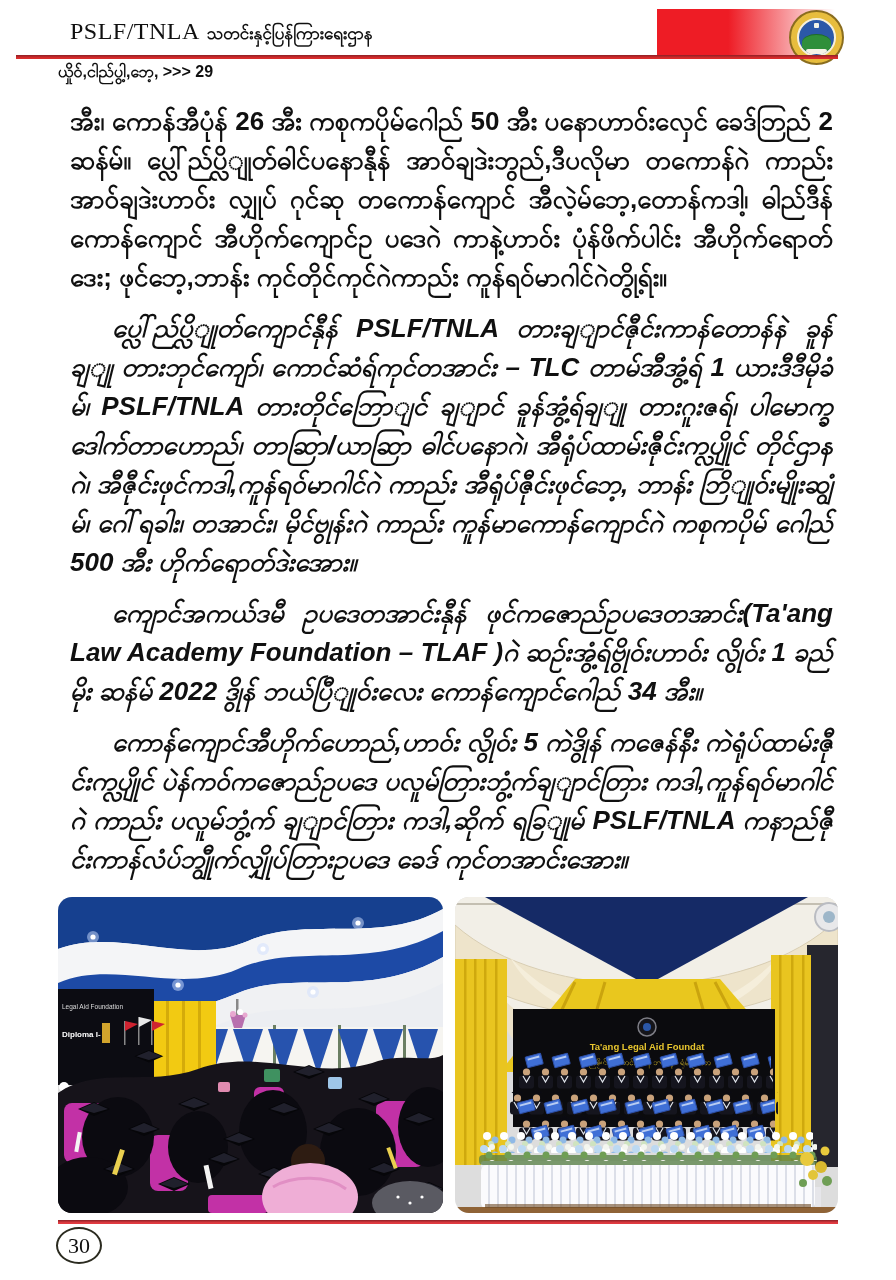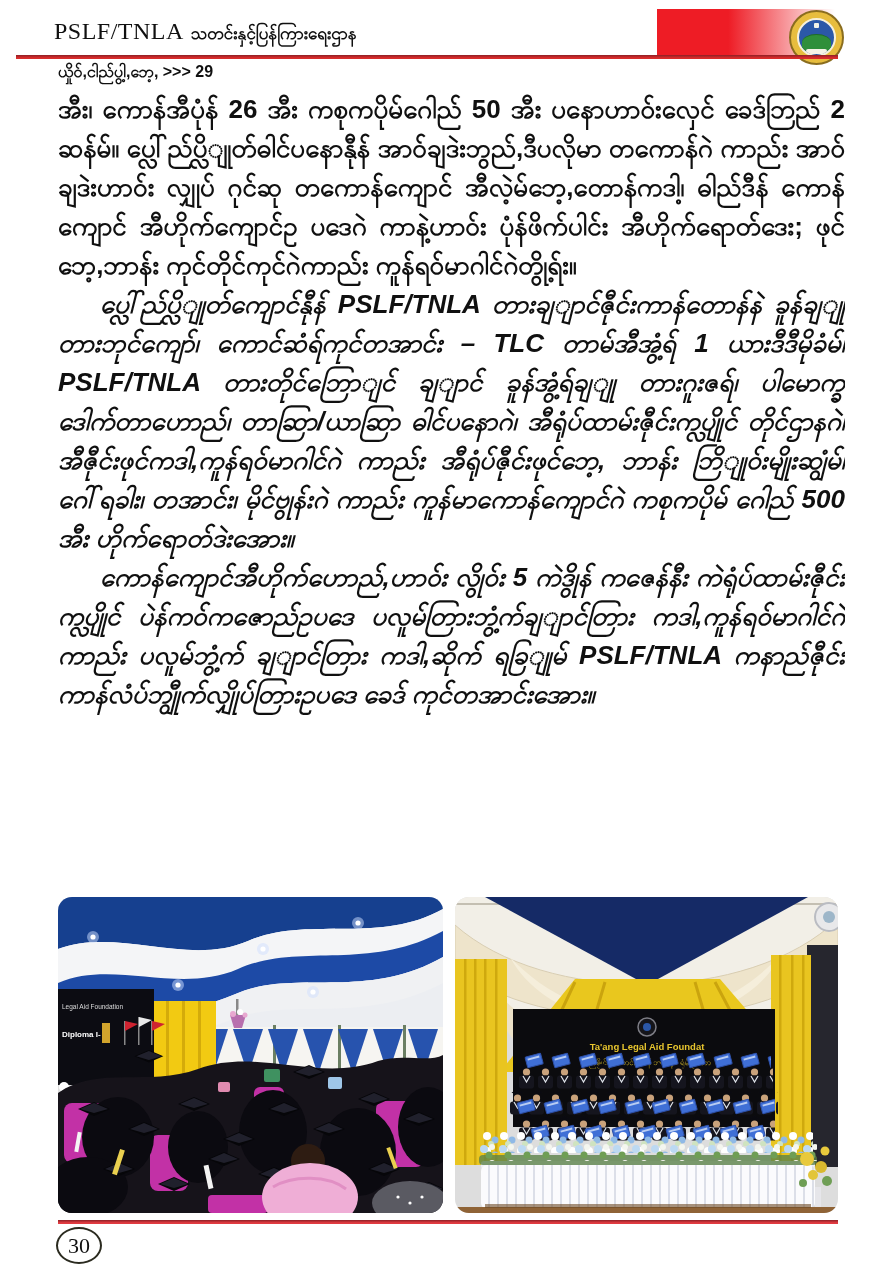--- a/index.html
+++ b/index.html
@@ -1,40 +1,40 @@
 <!DOCTYPE html>
 <html><head>
 <meta charset="utf-8">
 <style>
   html,body{margin:0;padding:0;background:#ffffff;}
   .page{position:relative;width:896px;height:1280px;background:#ffffff;overflow:hidden;
         font-family:"Liberation Sans", sans-serif;color:#101010;}
 
   
-  .masthead{position:absolute;left:54px;top:18px;white-space:nowrap;}
+  .masthead{position:absolute;left:70px;top:18px;white-space:nowrap;}
   .masthead .org{font-family:"Liberation Serif", serif;font-size:24px;font-weight:400;letter-spacing:.5px;}
   .masthead .dept{font-size:17px;font-weight:bold;margin-left:7px;}
   .banner{position:absolute;left:657px;top:9px;width:178px;height:46px;
           background:linear-gradient(to right,#ee1c25 0%,#ee1c25 40%,rgba(255,255,255,0) 100%);}
   .emblem{position:absolute;left:789px;top:10px;width:55px;height:55px;border-radius:50%;
           background:#e7bd3e;border:2px solid #8a6d1f;box-sizing:border-box;}
   .emblem .inner{position:absolute;left:6px;top:6px;width:39px;height:39px;border-radius:50%;
           background:#2b58a8;border:2px solid #f6f0da;box-sizing:border-box;overflow:hidden;}
   .emblem .mount{position:absolute;left:3px;top:14px;width:29px;height:16px;border-radius:50% 50% 20% 20%;
           background:#2f8f3a;border-top:1px solid #1f6b28;}
   .emblem .star{position:absolute;left:15px;top:3px;width:5px;height:5px;background:#f3f3e8;border-radius:1px;}
   .emblem .scroll{position:absolute;left:7px;top:29px;width:21px;height:5px;background:#f6f3e6;border-radius:2px;}
   .rule{position:absolute;left:16px;top:55px;width:822px;height:4px;
         background:linear-gradient(180deg,#8d2026 0%,#d92b2b 70%);}
 
   
   .dateline{position:absolute;left:58px;top:61px;font-size:16px;font-weight:bold;}
   .article{position:absolute;left:58px;top:90px;width:787px;height:800px;overflow:hidden;
            font-size:26px;line-height:39px;text-align:justify;font-weight:600;}
-  .article p{margin:0;}
+  .article p{margin:12px;}
   .article p + p{text-indent:42px;font-style:italic;}
 
   
   .photos figure{position:absolute;margin:0;border-radius:14px;overflow:hidden;background:#ddd;}
   .photo-left{left:58px;top:897px;width:385px;height:316px;}
   .photo-right{left:455px;top:897px;width:383px;height:316px;text-align:right;}
   .photos svg{display:block;}
 
   
   .footer-rule{position:absolute;left:58px;top:1220px;width:780px;height:4px;
@@ -59,20 +59,21 @@
       <div class="scroll"></div>
     </div>
   </div>
   <div class="rule"></div>
 
   <div class="dateline">ယှိုဝ်,ငါည်ပွ့ါ,ဘေ့, &gt;&gt;&gt; 29</div>
 
   <div class="article">
     <p>အီး၊ ကောန်အီပုံန် 26 အီး ကစုကပိုမ်ဂေါည် 50 အီး ပနောဟာဝ်းလှေင် ခေဒ်ဘြည် 2 ဆန်မ်။ ပ္လေါ်ည်ပ္လိျုတ်ဓါင်ပနောနီုန် အာဝ်ချဒဲးဘွည်,ဒီပလိုမာ တကောန်ဂဲ ကာည်း အာဝ်ချဒဲးဟာဝ်း လျှုပ် ဂုင်ဆု တကောန်ကျောင် အီလဲ့မ်ဘေ့,တောန်ကဒါ့၊ ဓါည်ဒီန် ကောန်ကျောင် အီဟိုက်ကျောင်ဥ ပဒေဂဲ ကာနဲ့ဟာဝ်း ပုံန်ဖိက်ပါင်း အီဟိုက်ရောတ်ဒေး; ဖုင်ဘေ့,ဘာန်း ကုင်တိုင်ကုင်ဂဲကာည်း ကူန်ရဝ်မာဂါင်ဂဲတွို့ရ်း။</p>
     <p>ပ္လေါ်ည်ပ္လိျုတ်ကျောင်နီုန် PSLF/TNLA တားချျာင်ဇီုင်းကာန်တောန်နဲ ခူန်ချျု တားဘုင်ကျော်၊ ကောင်ဆံရ်ကုင်တအာင်း – TLC တာမ်အီအွံ့ရ် 1 ယားဒီဒီမိုခံမ်၊ PSLF/TNLA တားတိုင်ဘြောျင် ချျာင် ခူန်အွံ့ရ်ချျု တားဂူးဇရ်၊ ပါမောက္ခ ဒေါက်တာဟောည်၊ တာဆြာ/ယာဆြာ ဓါင်ပနောဂဲ၊ အီရုံပ်ထာမ်းဇီုင်းကပ္လျိုင် တိုင်ဌာနဂဲ၊ အီဇီုင်းဖုင်ကဒါ,ကူန်ရဝ်မာဂါင်ဂဲ ကာည်း အီရုံပ်ဇီုင်းဖုင်ဘေ့, ဘာန်း ဘြိျုဝ်းမျိုးဆျွံမ်၊ ဂေါ်ရခါး၊ တအာင်း၊ မိုင်ဗွုန်းဂဲ ကာည်း ကူန်မာကောန်ကျောင်ဂဲ ကစုကပိုမ် ဂေါည် 500 အီး ဟိုက်ရောတ်ဒဲးအေား။</p>
+    <p>ကျောင်အကယ်ဒမီ ဥပဒေတအာင်းနီုန် ဖုင်ကဇောည်ဥပဒေတအာင်း(Ta'ang Law Academy Foundation – TLAF )ဂဲ ဆဉ်းအွံ့ရ်ဗွိုဝ်းဟာဝ်း လွိုဝ်း 1 ခည်မိုး ဆန်မ် 2022 ဒွိုန် ဘယ်ပြီျုဝ်းလေး ကောန်ကျောင်ဂေါည် 34 အီး။</p>
     <p>ကောန်ကျောင်အီဟိုက်ဟောည်,ဟာဝ်း လွိုဝ်း 5 ကဲဒွိုန် ကဇေန်နီး ကဲရုံပ်ထာမ်းဇီုင်းကပ္လျိုင် ပဲန်ကဝ်ကဇောည်ဥပဒေ ပလူမ်တြားဘွံ့က်ချျာင်တြား ကဒါ,ကူန်ရဝ်မာဂါင်ဂဲ ကာည်း ပလူမ်ဘွံ့က် ချျာင်တြား ကဒါ,ဆိုက် ရခြျုမ် PSLF/TNLA ကနာည်ဇီုင်းကာန်လံပ်ဘျွီုက်လျှိုပ်တြားဥပဒေ ခေဒ် ကုင်တအာင်းအေား။</p>
   </div>
 
   <div class="photos">
 
     <figure class="photo-left">
       <svg width="385" height="316" viewBox="0 0 385 316" xmlns="http://www.w3.org/2000/svg">
         <defs>
           <g id="cap">
             <polygon points="0,7 16,0 32,7 16,14" fill="#060609"></polygon>

